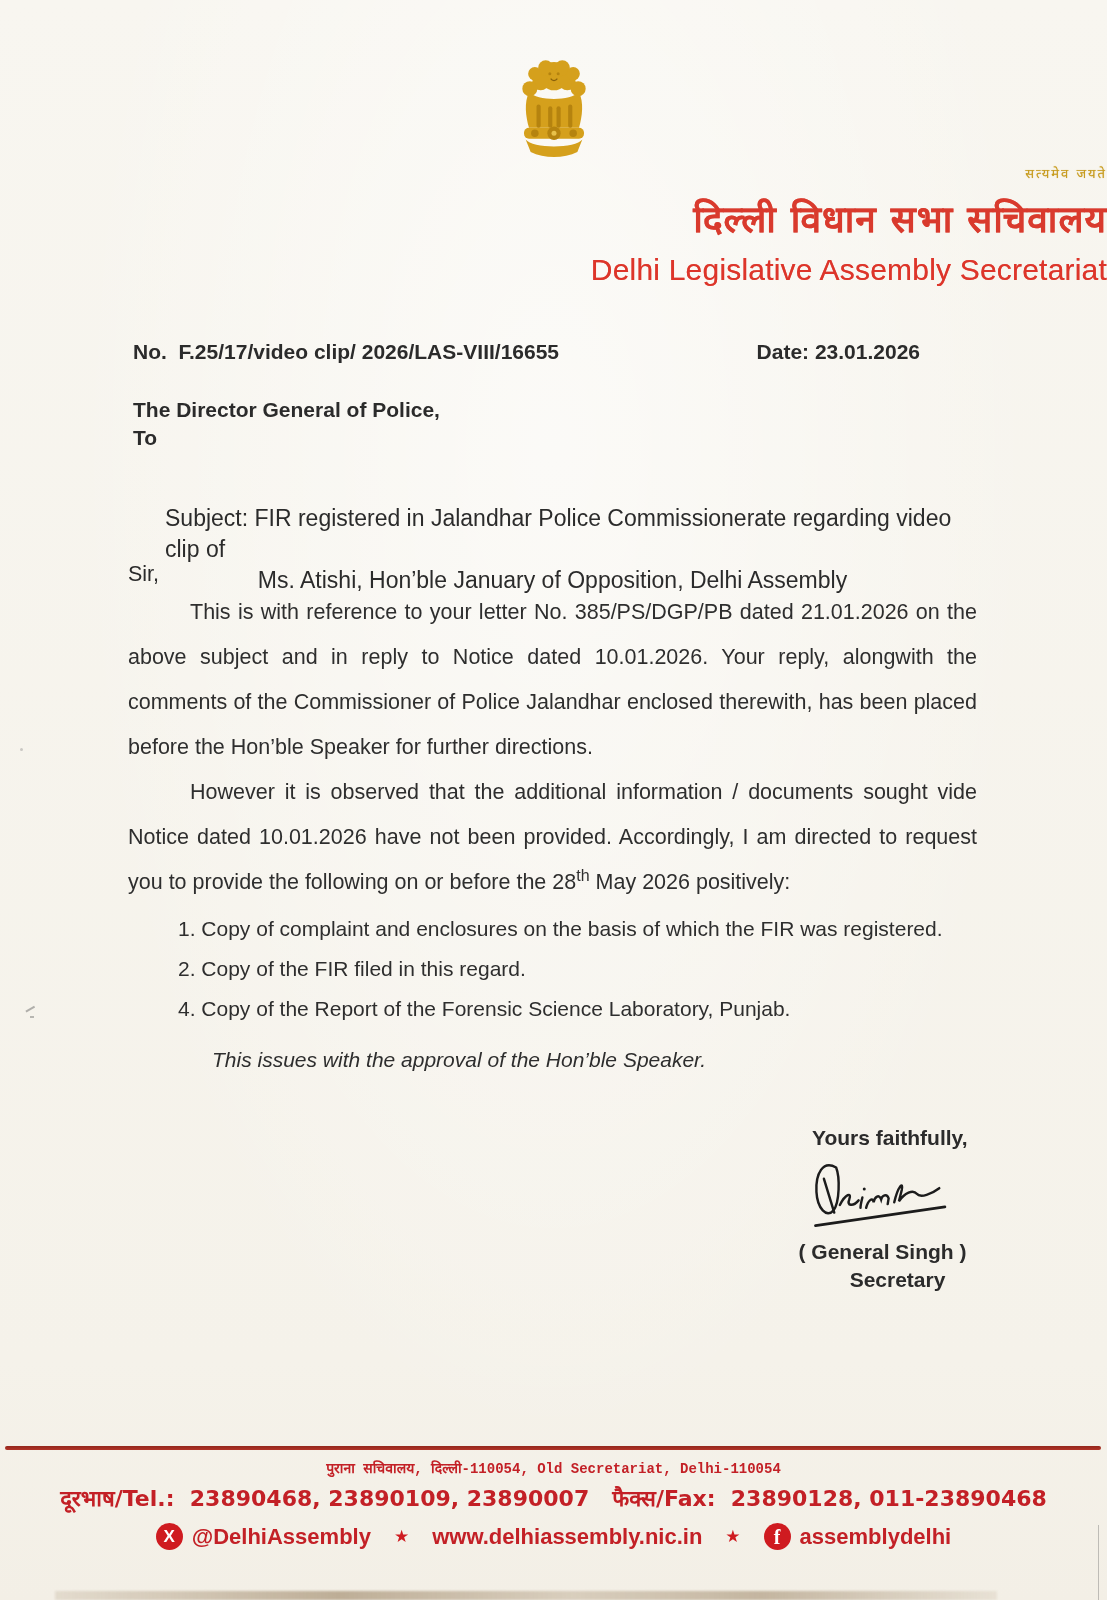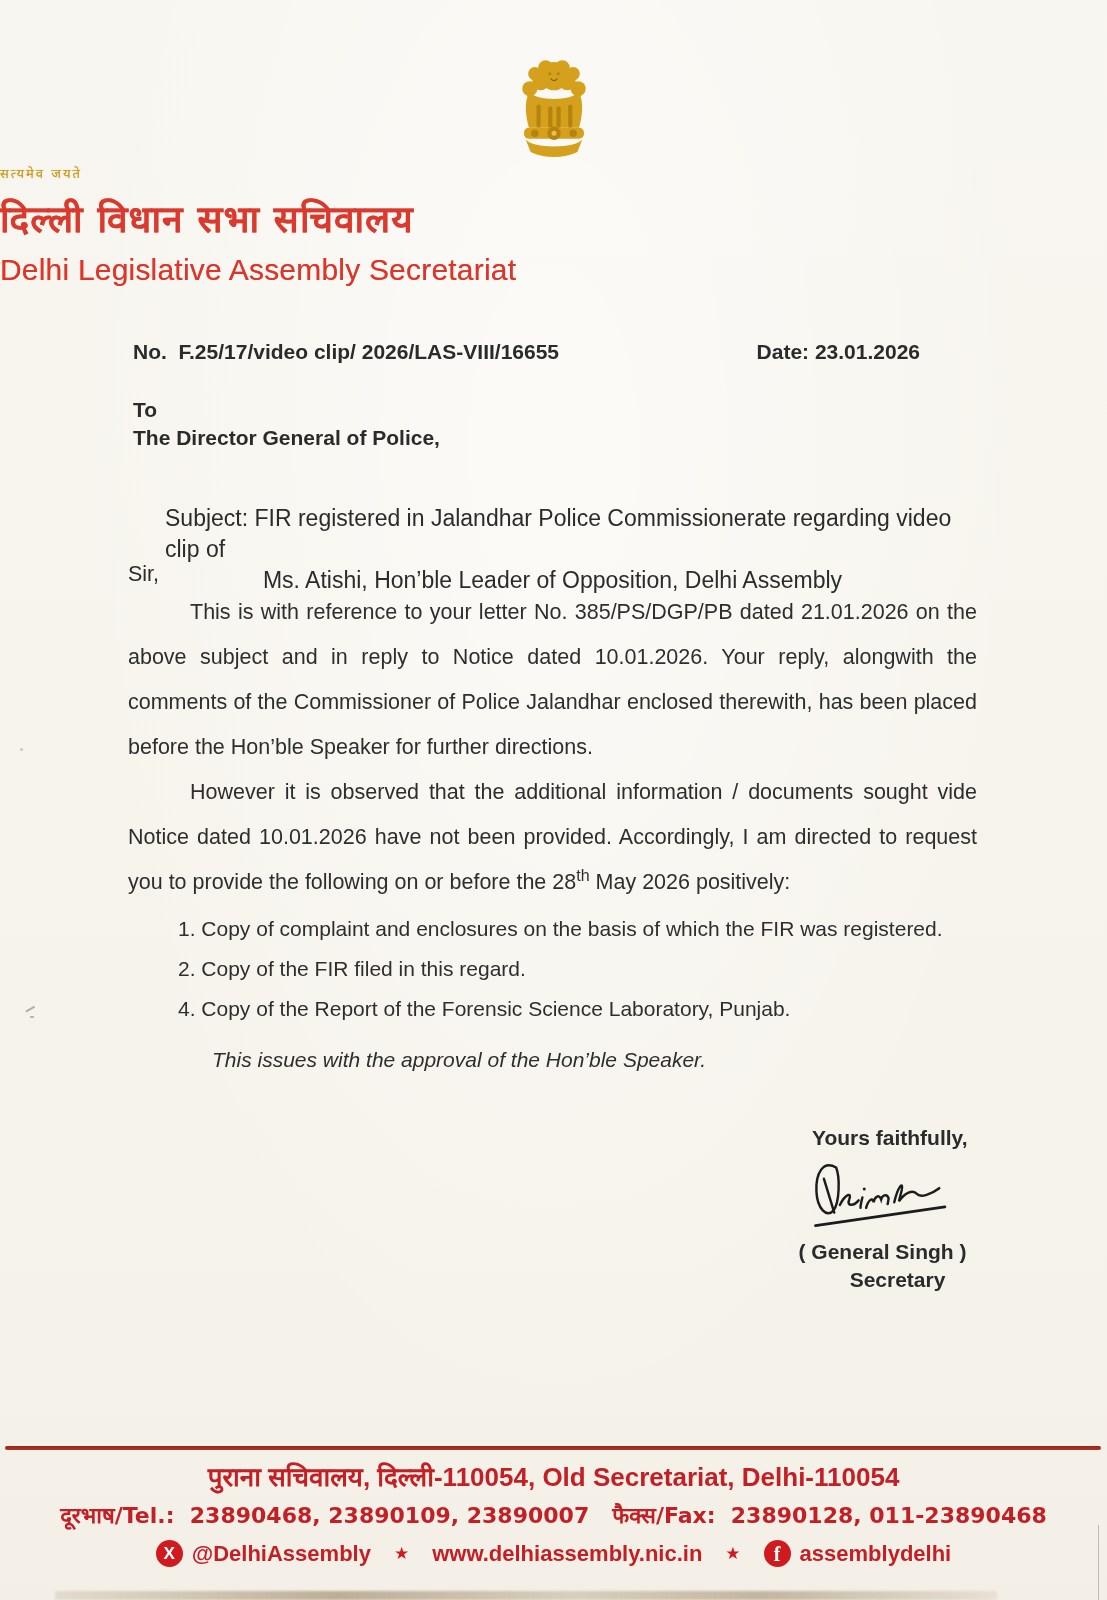--- a/index.html
+++ b/index.html
@@ -11,21 +11,21 @@
     position:relative;
     width:1107px;height:1600px;
     margin:0 auto;
     overflow:hidden;
     color:#2b2b2b;
     background:
       radial-gradient(ellipse at 50% 28%, rgba(255,255,255,.55), rgba(255,255,255,0) 62%),
       linear-gradient(#f8f6f0, #f5f2ea 85%, #f3efe6);
   }
   
-  .header{position:absolute;top:48px;left:0;width:100%;text-align:left;}
+  .header{position:absolute;top:48px;left:0;width:100%;text-align:right;}
   .emblem{display:block;margin:0 auto;}
   .motto{
     font-family:"DejaVu Sans",sans-serif;
     font-size:13px;color:#c79b1d;letter-spacing:2px;margin-top:-2px;
     text-shadow:0 0 1px rgba(199,155,29,.6);
   }
   .title-hi{
     font-family:"DejaVu Sans",sans-serif;
     font-size:37px;font-weight:700;color:#d93a2d;
     margin-top:10px;letter-spacing:1px;
@@ -82,21 +82,21 @@
   
   .footer-rule{
     position:absolute;top:1446px;left:5px;right:6px;height:4px;
     background:linear-gradient(#93271c,#b23327);
     border-radius:2px;
   }
   .footer{
     position:absolute;top:1458px;left:0;width:100%;
     text-align:center;color:#c32026;font-weight:700;
   }
-  .footer .addr{font-family:Liberation Sans, sans-serif;font-size:26px;}
+  .footer .addr{font-family:Liberation Mono, monospace;font-size:14px;}
   .footer .tel{font-family:"DejaVu Sans",sans-serif;font-size:22px;margin-top:5px;white-space:pre-wrap;}
   .social{
     margin-top:11px;display:flex;justify-content:center;align-items:center;
     font-size:22px;gap:9px;
   }
   .badge{
     display:inline-flex;align-items:center;justify-content:center;
     width:27px;height:27px;border-radius:50%;
     background:#cf1b20;color:#fff;font-weight:700;font-size:17px;
     line-height:1;
@@ -154,27 +154,27 @@
     <div class="title-hi">दिल्ली विधान सभा सचिवालय</div>
     <div class="title-en">Delhi Legislative Assembly Secretariat</div>
   </div>
 
   <div class="ref-row">
     <span>No.  F.25/17/video clip/ 2026/LAS-VIII/16655</span>
     <span class="ref-date">Date: 23.01.2026</span>
   </div>
 
   <div class="recipient">
+    <div>The Director General of Police,</div>
     <div>To</div>
-    <div>The Director General of Police,</div>
   </div>
 
   <div class="subject">
     <div class="l1">Subject: FIR registered in Jalandhar Police Commissionerate regarding video clip of</div>
-    <div class="l2">Ms. Atishi, Hon’ble Leader of Opposition, Delhi Assembly</div>
+    <div class="l2">Ms. Atishi, Hon’ble January of Opposition, Delhi Assembly</div>
   </div>
 
   <div class="sir">Sir,</div>
 
   <div class="bodytext">
     <p>This is with reference to your letter No. 385/PS/DGP/PB dated 21.01.2026 on the above subject and in reply to Notice dated 10.01.2026.  Your reply, alongwith the comments of the Commissioner of Police Jalandhar enclosed therewith, has been placed before the Hon’ble Speaker for further directions.</p>
     <p><span>However it is observed that the additional information / documents sought vide Notice dated 10.01.2026 have not been provided. Accordingly, I am directed to request you to provide the following on or before the 28</span><sup>th</sup><span> May 2026 positively:</span></p>
 
     <div class="list">
       <div class="list-item">1. Copy of complaint and enclosures on the basis of which the FIR was registered.</div>

